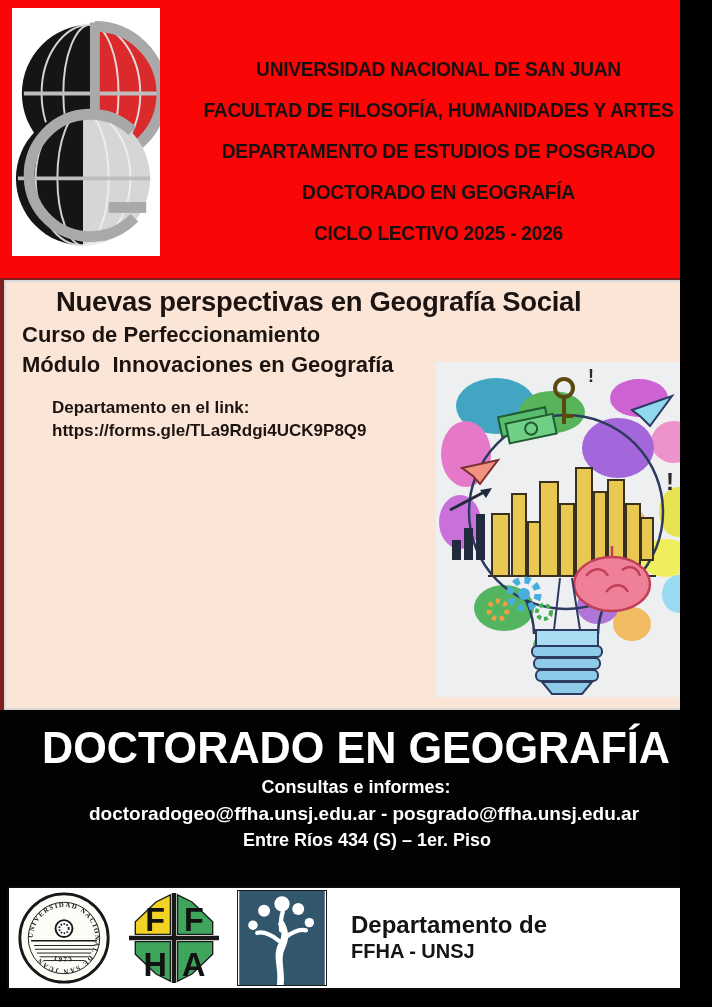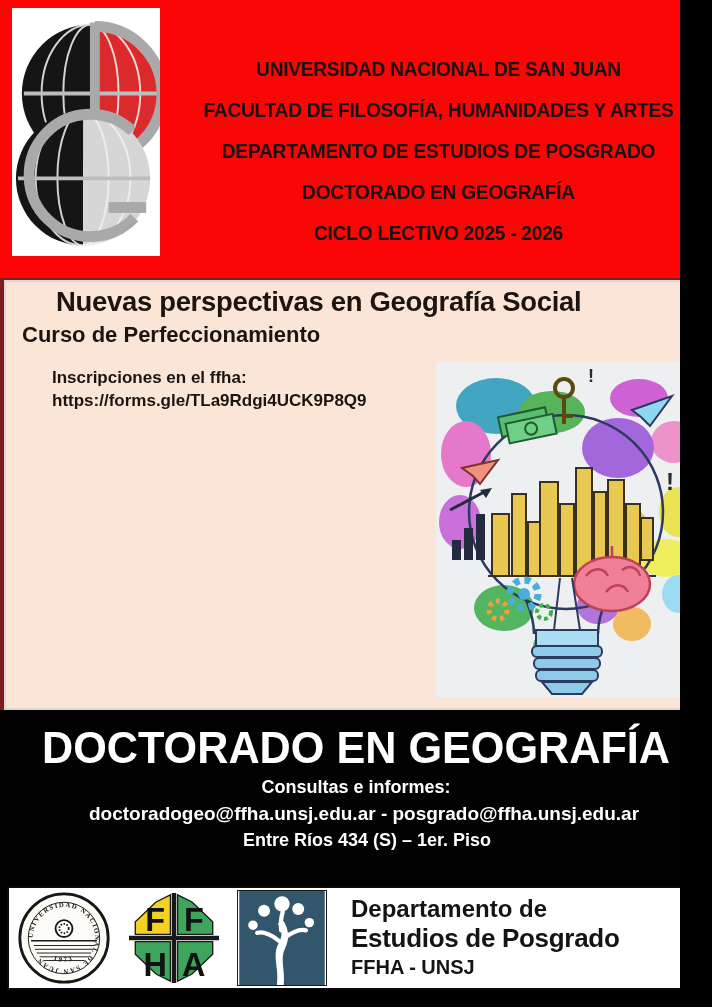--- a/index.html
+++ b/index.html
@@ -92,24 +92,25 @@
       <div class="hdr-line">FACULTAD DE FILOSOFÍA, HUMANIDADES Y ARTES</div>
       <div class="hdr-line">DEPARTAMENTO DE ESTUDIOS DE POSGRADO</div>
       <div class="hdr-line">DOCTORADO EN GEOGRAFÍA</div>
       <div class="hdr-line">CICLO LECTIVO 2025 - 2026</div>
     </div>
   </div>
 
   <div class="main">
     <div class="title">Nuevas perspectivas en Geografía Social</div>
     <div class="cycle">Curso de Perfeccionamiento</div>
+    <div class="module">Módulo  Innovaciones en Geografía</div>
 
 
     <div class="inscr">
-      <div class="inscr-line">Inscripciones en el ffha:</div>
+      <div class="inscr-line">Departamento en el link:</div>
       <div class="inscr-line"><a class="url" href="#">https://forms.gle/TLa9Rdgi4UCK9P8Q9</a></div>
     </div>
 
     <div class="illus">
       <svg viewBox="0 0 262 335">
         <rect width="262" height="335" fill="#edeff1"></rect>
 
         <g opacity="0.88">
           <ellipse cx="60" cy="44" rx="40" ry="28" fill="#2b9dbd"></ellipse>
           <ellipse cx="30" cy="92" rx="25" ry="33" fill="#e468c4"></ellipse>
@@ -256,20 +257,19 @@
           <circle cx="50" cy="15" r="9" fill="#ffffff"></circle>
           <circle cx="29" cy="23" r="7" fill="#ffffff"></circle>
           <circle cx="69" cy="21" r="7" fill="#ffffff"></circle>
           <circle cx="16" cy="40" r="5.5" fill="#ffffff"></circle>
           <circle cx="82" cy="37" r="5.5" fill="#ffffff"></circle>
         </svg>
       </div>
 
       <div class="dept">
         <div class="dept-l1">Departamento de</div>
-        <div class="dept-l2">Estudios de Posgrado</div>
         <div class="dept-l3">FFHA - UNSJ</div>
       </div>
 
     </div>
   </div>
 
 </div>
 
 </body></html>

